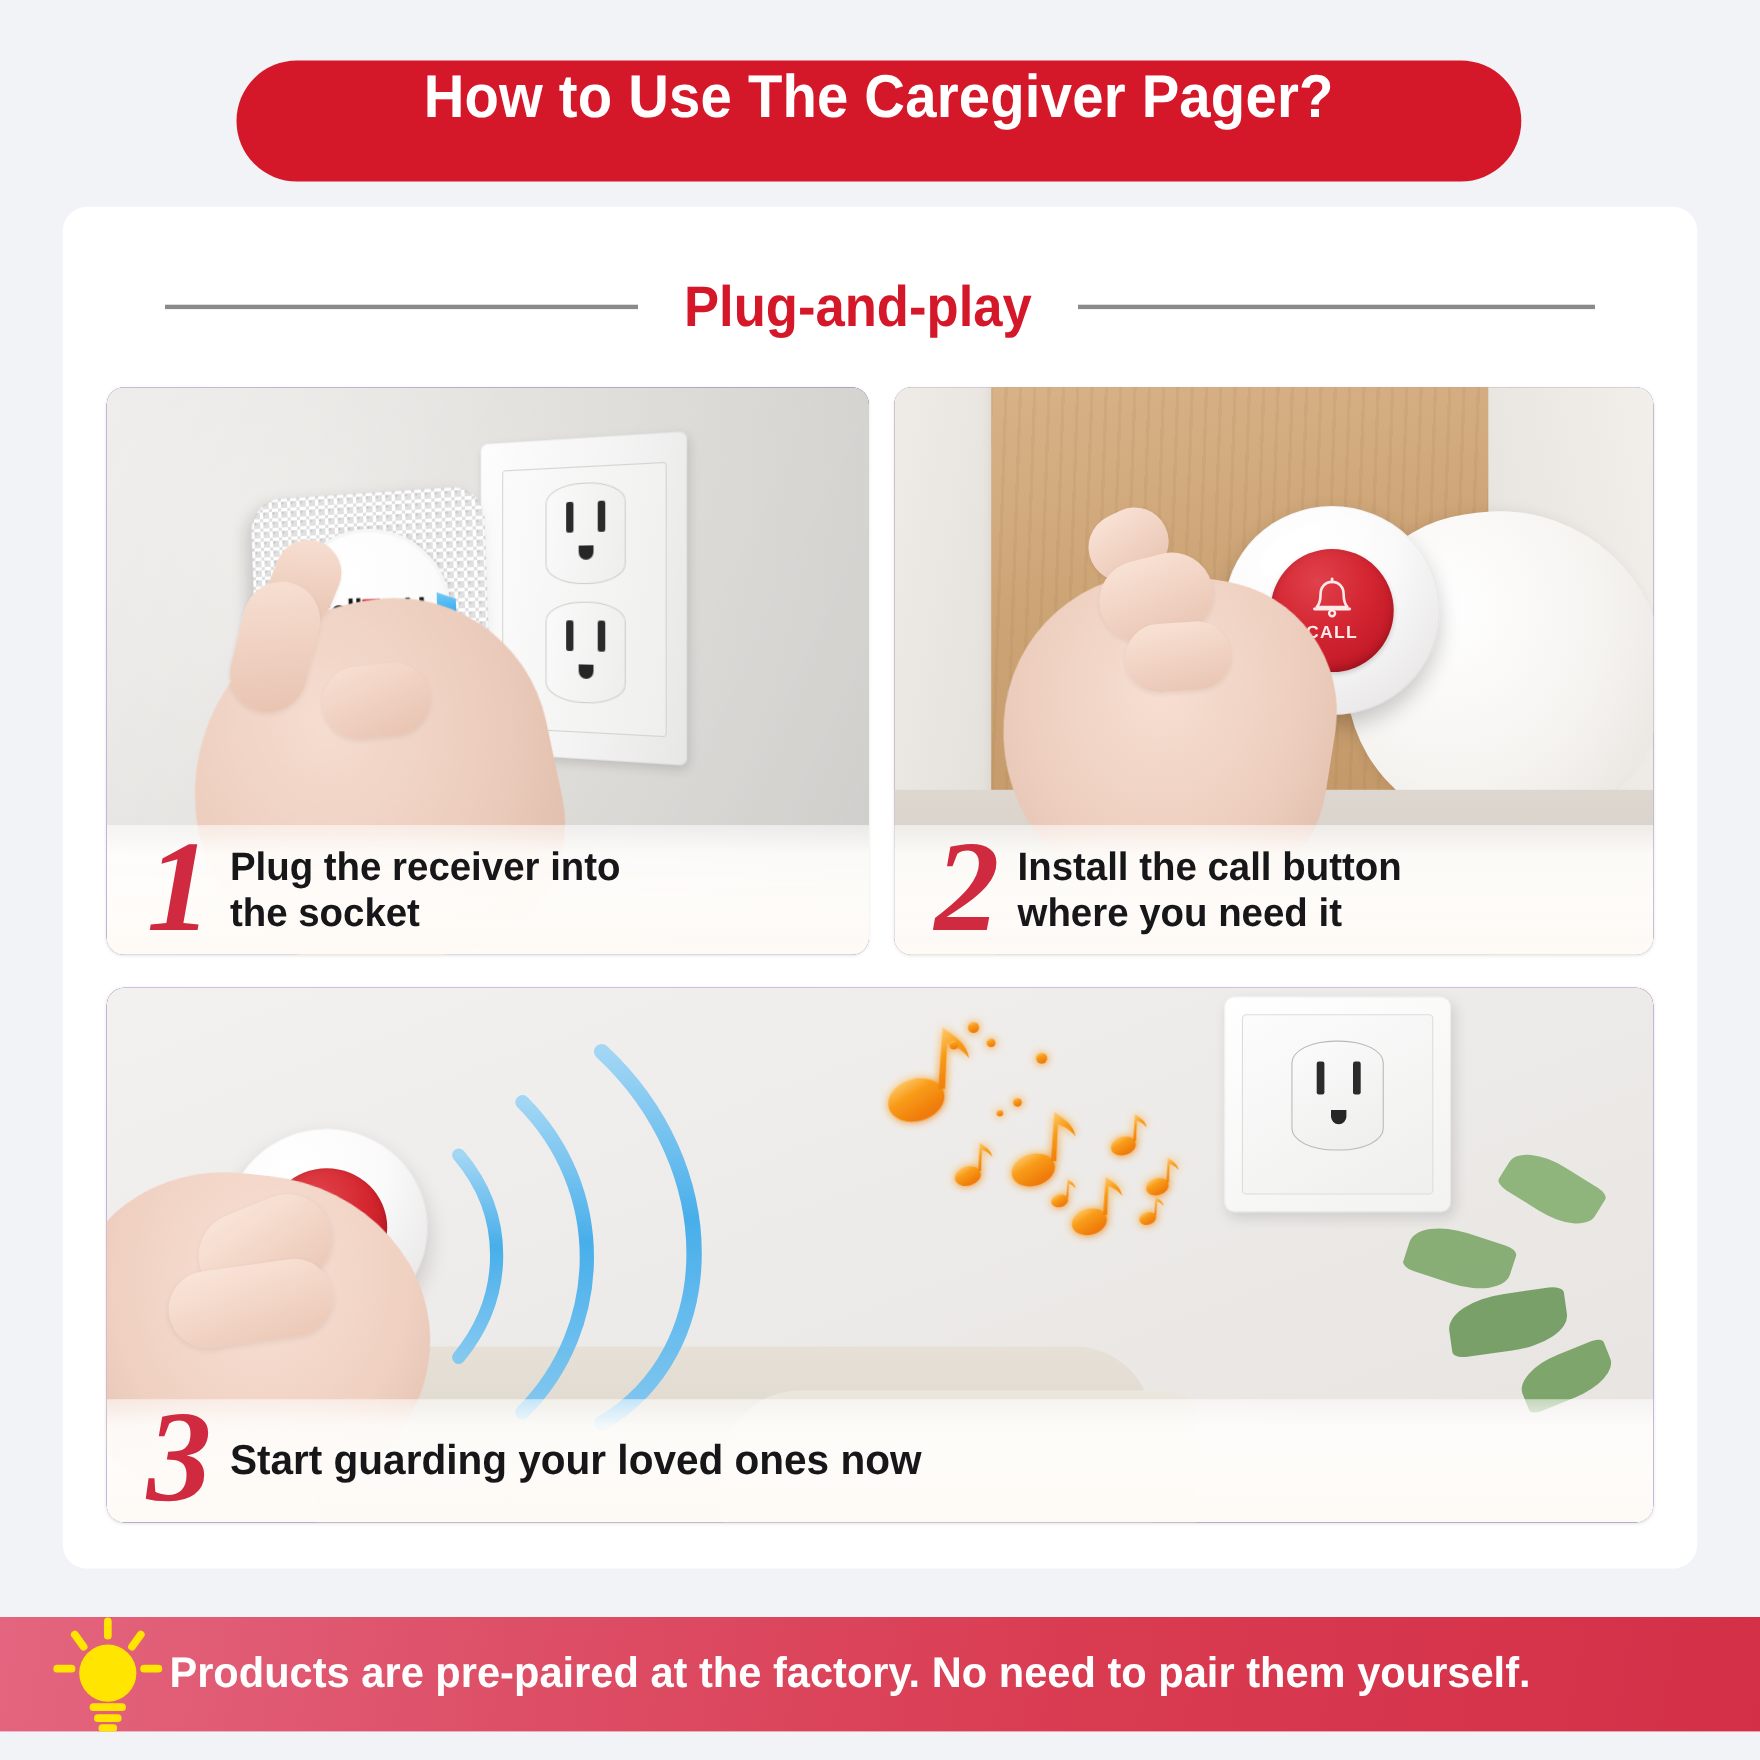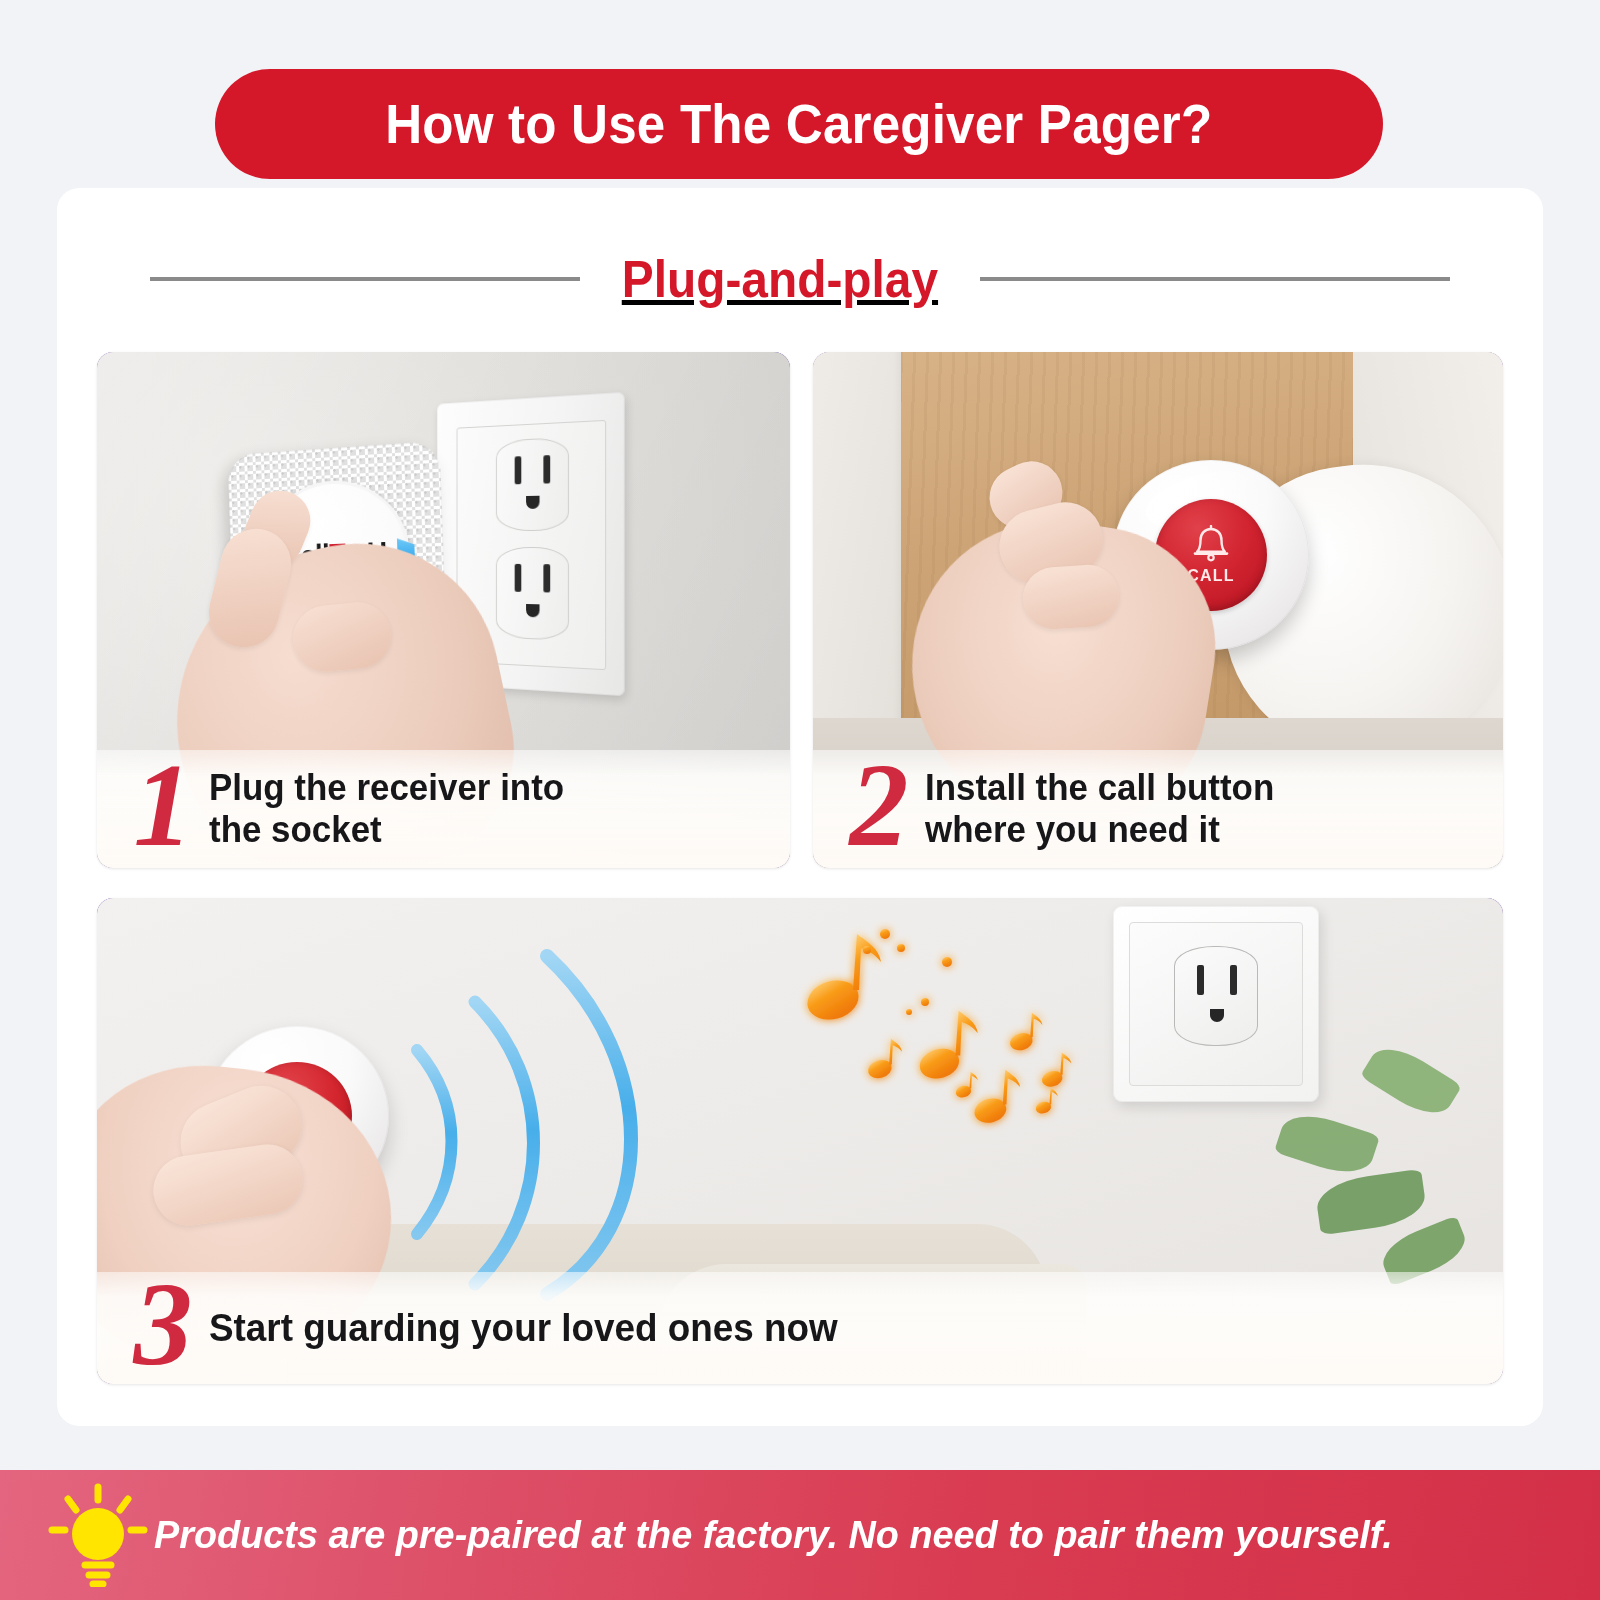--- a/index.html
+++ b/index.html
@@ -8,40 +8,40 @@
     background:#f1f3f6;
     font-family:"Liberation Sans", sans-serif;
     position:relative;
     overflow:hidden;
   }
 
   
   .header-pill{
     position:absolute; left:215px; top:55px; width:1168px; height:110px;
     background:#d5172a; border-radius:56px;
-    display:flex; align-items:center; justify-content:center;margin-top:14px;
+    display:flex; justify-content:center;
   }
   .header-title{
     color:#fff; font-size:55px; font-weight:bold;
     letter-spacing:.2px;
     font-family:"Liberation Sans Narrow","Liberation Sans",sans-serif;
     transform:scaleX(.93);
     white-space:nowrap;
   }
 
   
   .card{
     position:absolute; left:57px; top:188px; width:1486px; height:1238px;
     background:#fff; border-radius:22px;
   }
 
   
   .section-head{
     position:absolute; left:40px; top:55px; width:1406px; height:72px;
-    display:flex; align-items:center; justify-content:center; gap:28px;text-decoration:underline;
+    display:flex; align-items:center; justify-content:center; gap:28px;
   }
   .rule{ flex:1 1 auto; height:4px; background:#8a8a8a; }
   .rule.left{ max-width:430px; }
   .rule.right{ max-width:470px; }
   .section-title{
     color:#d5172a; font-size:52px; font-weight:bold;
     font-family:"Liberation Sans Narrow","Liberation Sans",sans-serif;
     transform:scaleX(.92); white-space:nowrap;
   }
 
@@ -302,23 +302,23 @@
     border-radius:50%;
     background:radial-gradient(circle at 36% 24%, #ffffff 0%, #fbfbfb 56%, #ededed 100%);
     box-shadow:inset 0 0 0 4px #f7f7f7, 0 2px 8px rgba(0,0,0,.12);
     display:flex; align-items:center; justify-content:center;
   }
   .p3-face .brand{ font-size:36px; }
   .p3-face .led{ width:20px; height:36px; }
 
   
   .banner{
-    position:absolute; left:0; top:1470px; width:1600px; height:130px;
+    position:absolute; left:0; top:1470px; width:1600px; height:104px;
     background:linear-gradient(100deg,#e4657f 0%,#dd5068 28%,#d93b51 62%,#d33048 100%);
-    display:flex; align-items:center; padding-left:46px;font-style:italic;
+    display:flex; align-items:center; padding-left:46px;
   }
   .bulb{ position:relative; width:104px; height:104px; flex:0 0 auto; }
   .banner-text{
     color:#ffffff; font-size:39px; font-weight:bold; white-space:nowrap;
     font-family:"Liberation Sans Narrow","Liberation Sans",sans-serif;
     transform:scaleX(.97); transform-origin:left center;
     margin-left:4px;
   }
 </style>
 </head>

